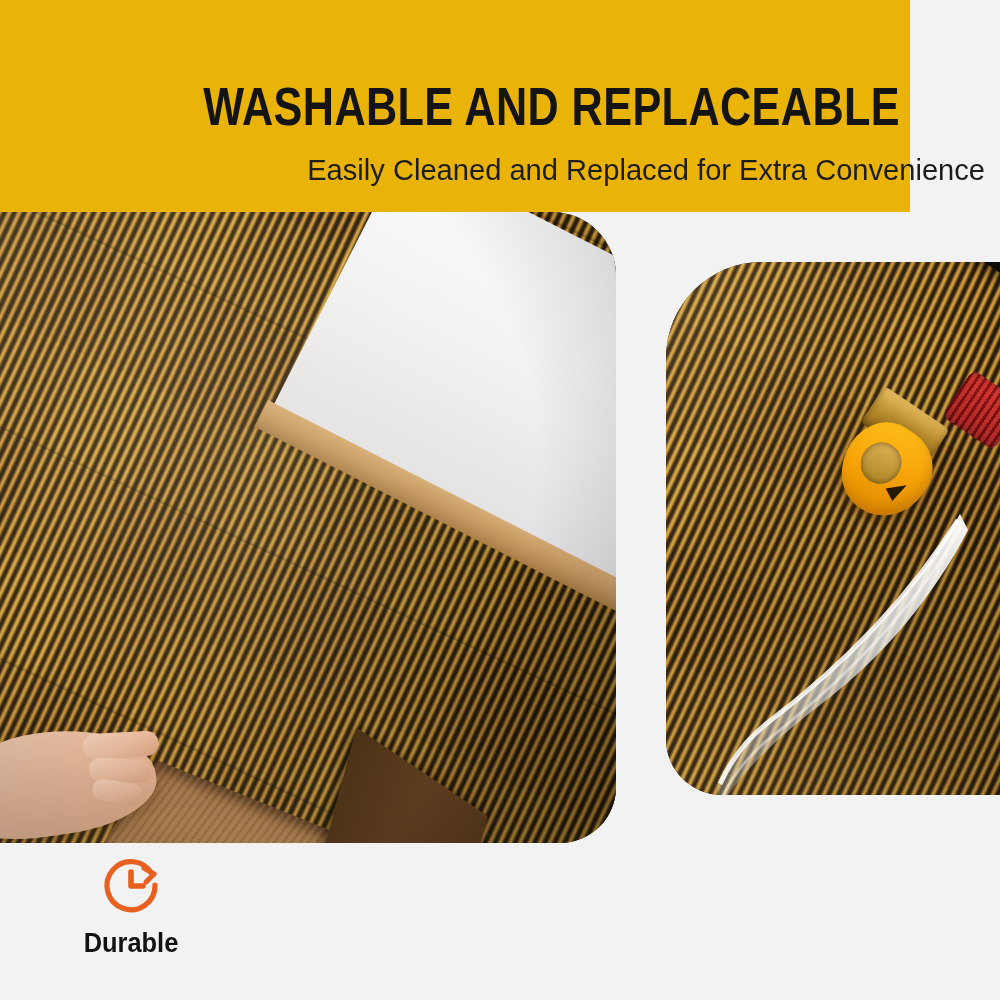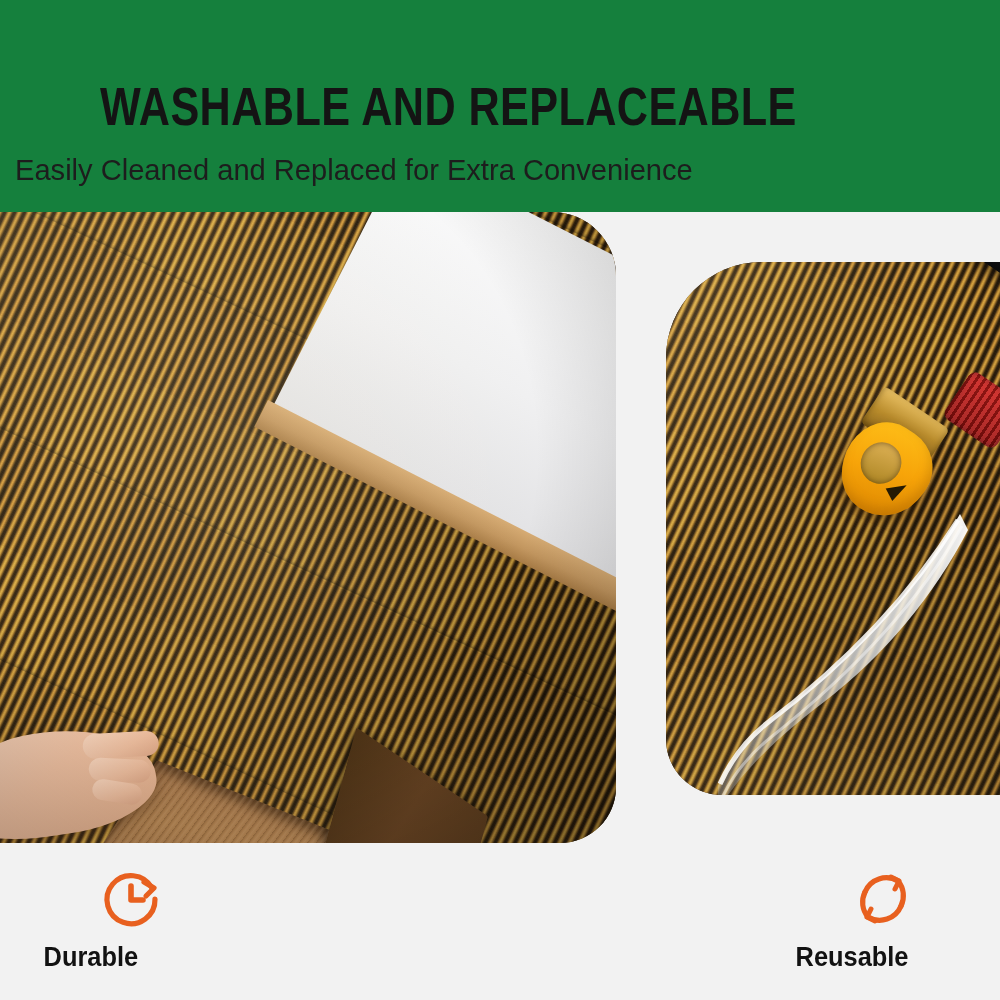--- a/index.html
+++ b/index.html
@@ -20,24 +20,24 @@
     position: relative;
     width: 1000px;
     height: 1000px;
     background: #f2f2f2;
   }
 
   
   .header {
     position: absolute;
     left: 0; top: 0;
-    width: 1000px;
+    width: 910px;
     height: 212px;
-    background: #15803d;
-    text-align: left;
+    background: #eab308;
+    text-align: right;
   }
   .headline {
     position: absolute;
     left: 0; top: 78px;
     width: 1000px;
     margin: 0;
     font-size: 54px;
     line-height: 56px;
     font-weight: 700;
     letter-spacing: 0.5px;
@@ -314,21 +314,22 @@
   
   .features {
     position: absolute;
     left: 0; top: 852px;
     width: 1000px;
     height: 148px;
     background: #f2f2f2;
   }
   .feature {
     position: absolute;
-    top: 14px;
+    top: 0;
+    text-align: center;
   }
   .feature-icon {
     height: 66px;
     display: flex;
     align-items: center;
     justify-content: center;
   }
   .feature-label {
     margin-top: 10px;
     font-size: 27px;
@@ -420,29 +421,16 @@
           <path d="M52,20 A24,24 0 1 0 55,31" fill="none" stroke="#e8601f" stroke-width="5.2" stroke-linecap="round"></path>
           <polyline points="44,14 54,20 46,28" fill="none" stroke="#e8601f" stroke-width="5.2" stroke-linecap="round" stroke-linejoin="round"></polyline>
           <polyline points="31,18 31,32 43,32" fill="none" stroke="#e8601f" stroke-width="5.6" stroke-linecap="round" stroke-linejoin="round"></polyline>
         </svg>
       </div>
       <div class="feature-label">Durable</div>
     </div>
 
 
 
-    <div class="feature f-reusable">
-      <div class="feature-icon">
-        <svg width="62" height="62" viewBox="0 0 62 62">
-          <path d="M46,13 A23,23 0 0 1 49,38" fill="none" stroke="#e8601f" stroke-width="5.2" stroke-linecap="round"></path>
-          <path d="M16,49 A23,23 0 0 1 13,24" fill="none" stroke="#e8601f" stroke-width="5.2" stroke-linecap="round"></path>
-          <path d="M49,38 A23,23 0 0 1 16,49" fill="none" stroke="#e8601f" stroke-width="5.2" stroke-linecap="round"></path>
-          <path d="M13,24 A23,23 0 0 1 46,13" fill="none" stroke="#e8601f" stroke-width="5.2" stroke-linecap="round"></path>
-          <polyline points="39,9 47,13 43,21" fill="none" stroke="#e8601f" stroke-width="5" stroke-linecap="round" stroke-linejoin="round"></polyline>
-          <polyline points="23,53 15,49 19,41" fill="none" stroke="#e8601f" stroke-width="5" stroke-linecap="round" stroke-linejoin="round"></polyline>
-        </svg>
-      </div>
-      <div class="feature-label">Reusable</div>
-    </div>
 
   </div>
 
 </div>
 
 </body></html>

